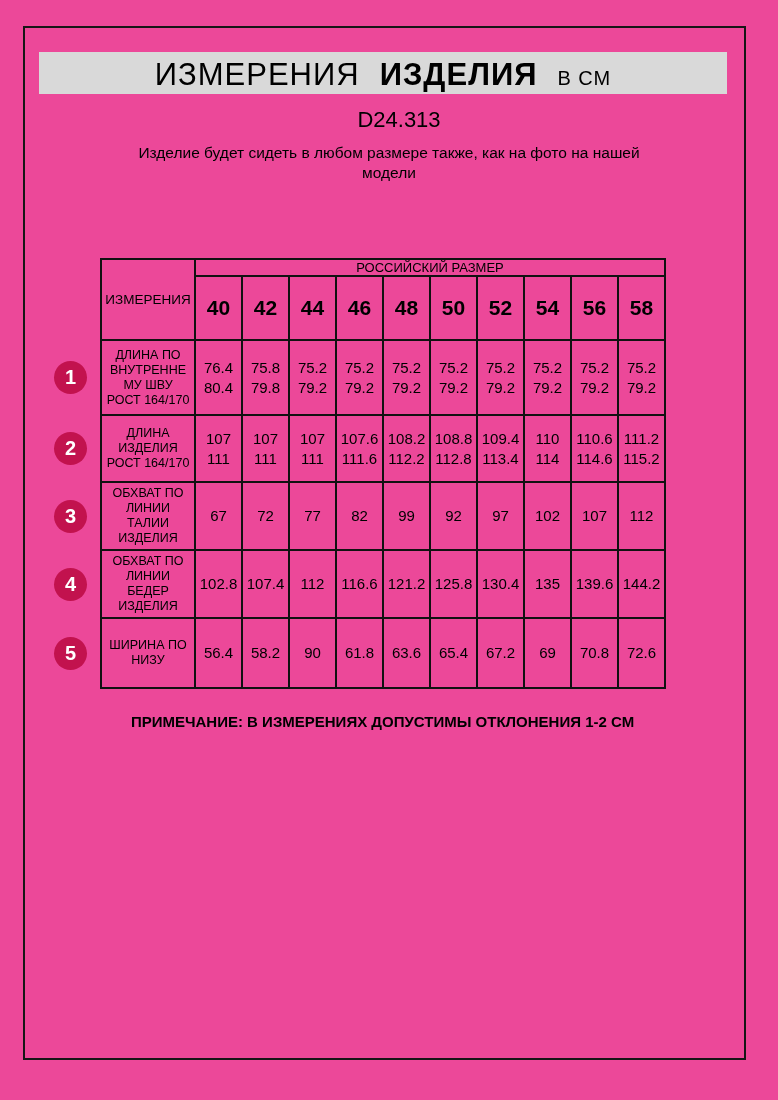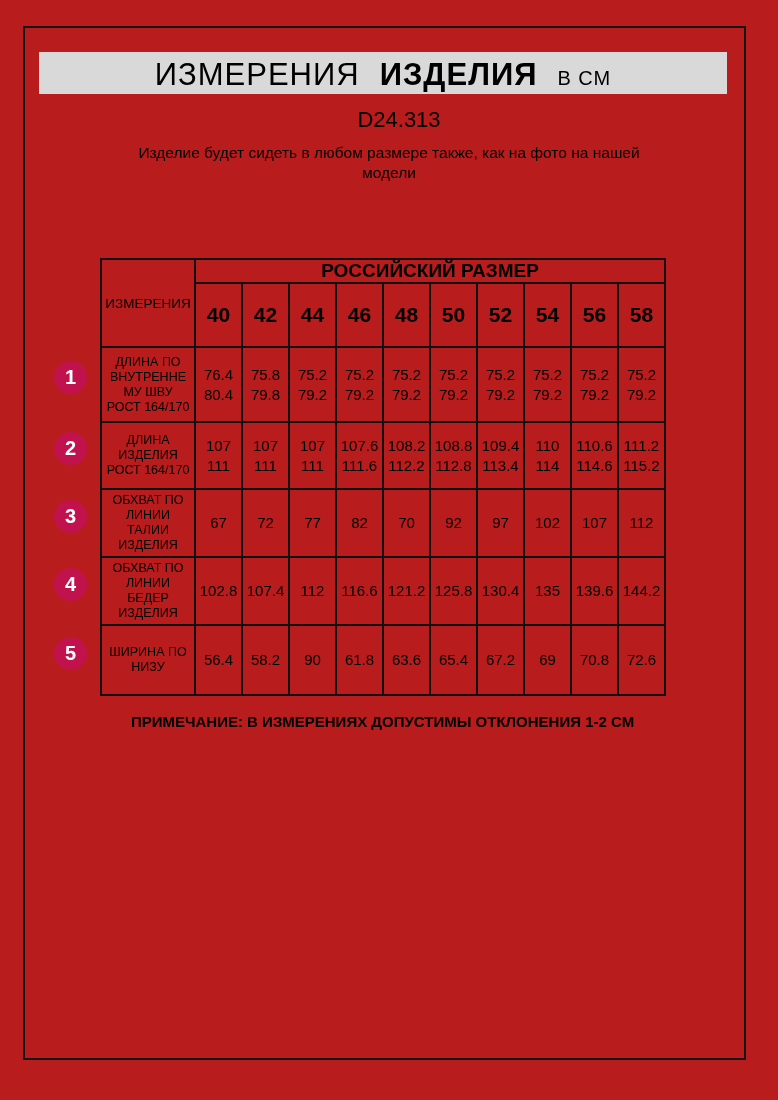--- a/index.html
+++ b/index.html
@@ -1,17 +1,17 @@
 <!DOCTYPE html>
 <html><head>
 <meta charset="utf-8">
 <style>
   html,body{margin:0;padding:0;background:#ffffff;}
   .page{
-    position:relative;width:778px;height:1100px;background:#b91c1c;
+    position:relative;width:778px;height:1100px;background:#ec4899;
     font-family:"Liberation Sans","DejaVu Sans",sans-serif;color:#000;
     overflow:hidden;
   }
   .frame{
     position:absolute;left:23px;top:26px;width:719px;height:1030px;
     border:2px solid #161616;
   }
   .titlebar{
     position:absolute;left:39px;top:52px;width:688px;height:42px;
     background:#d9d9d9;
@@ -31,21 +31,21 @@
     font-size:15.5px;line-height:1.32;white-space:pre-line;
   }
   table.size-table{
     position:absolute;left:100px;top:258px;
     border-collapse:collapse;table-layout:fixed;
   }
   .size-table th,.size-table td{
     border:2px solid #111;padding:0 2px;text-align:center;vertical-align:middle;
     box-sizing:border-box;
   }
-  .group-h{height:15px;font-size:19px;font-weight:bold;}
+  .group-h{height:15px;font-size:13px;font-weight:normal;}
   .size-h{height:64px;font-size:21px;font-weight:bold;border-radius:11px;}
   .measure-h{font-size:13.5px;font-weight:normal;}
   .row-label{
     font-size:12.5px;font-weight:normal;line-height:1.2;white-space:pre-line;
   }
   .value-cell{font-size:15px;white-space:pre-line;line-height:1.3;}
   tbody tr:nth-child(1){height:75px;margin-left:48px;}
   tbody tr:nth-child(2){height:67px;}
   tbody tr:nth-child(3){height:68px;}
   tbody tr:nth-child(4){height:68px;}
@@ -163,21 +163,21 @@
         </tr>
         <tr>
           <th class="row-label">ОБХВАТ ПО
 ЛИНИИ
 ТАЛИИ
 ИЗДЕЛИЯ</th>
           <td class="value-cell">67</td>
           <td class="value-cell">72</td>
           <td class="value-cell">77</td>
           <td class="value-cell">82</td>
-          <td class="value-cell">70</td>
+          <td class="value-cell">99</td>
           <td class="value-cell">92</td>
           <td class="value-cell">97</td>
           <td class="value-cell">102</td>
           <td class="value-cell">107</td>
           <td class="value-cell">112</td>
         </tr>
         <tr>
           <th class="row-label">ОБХВАТ ПО
 ЛИНИИ
 БЕДЕР

